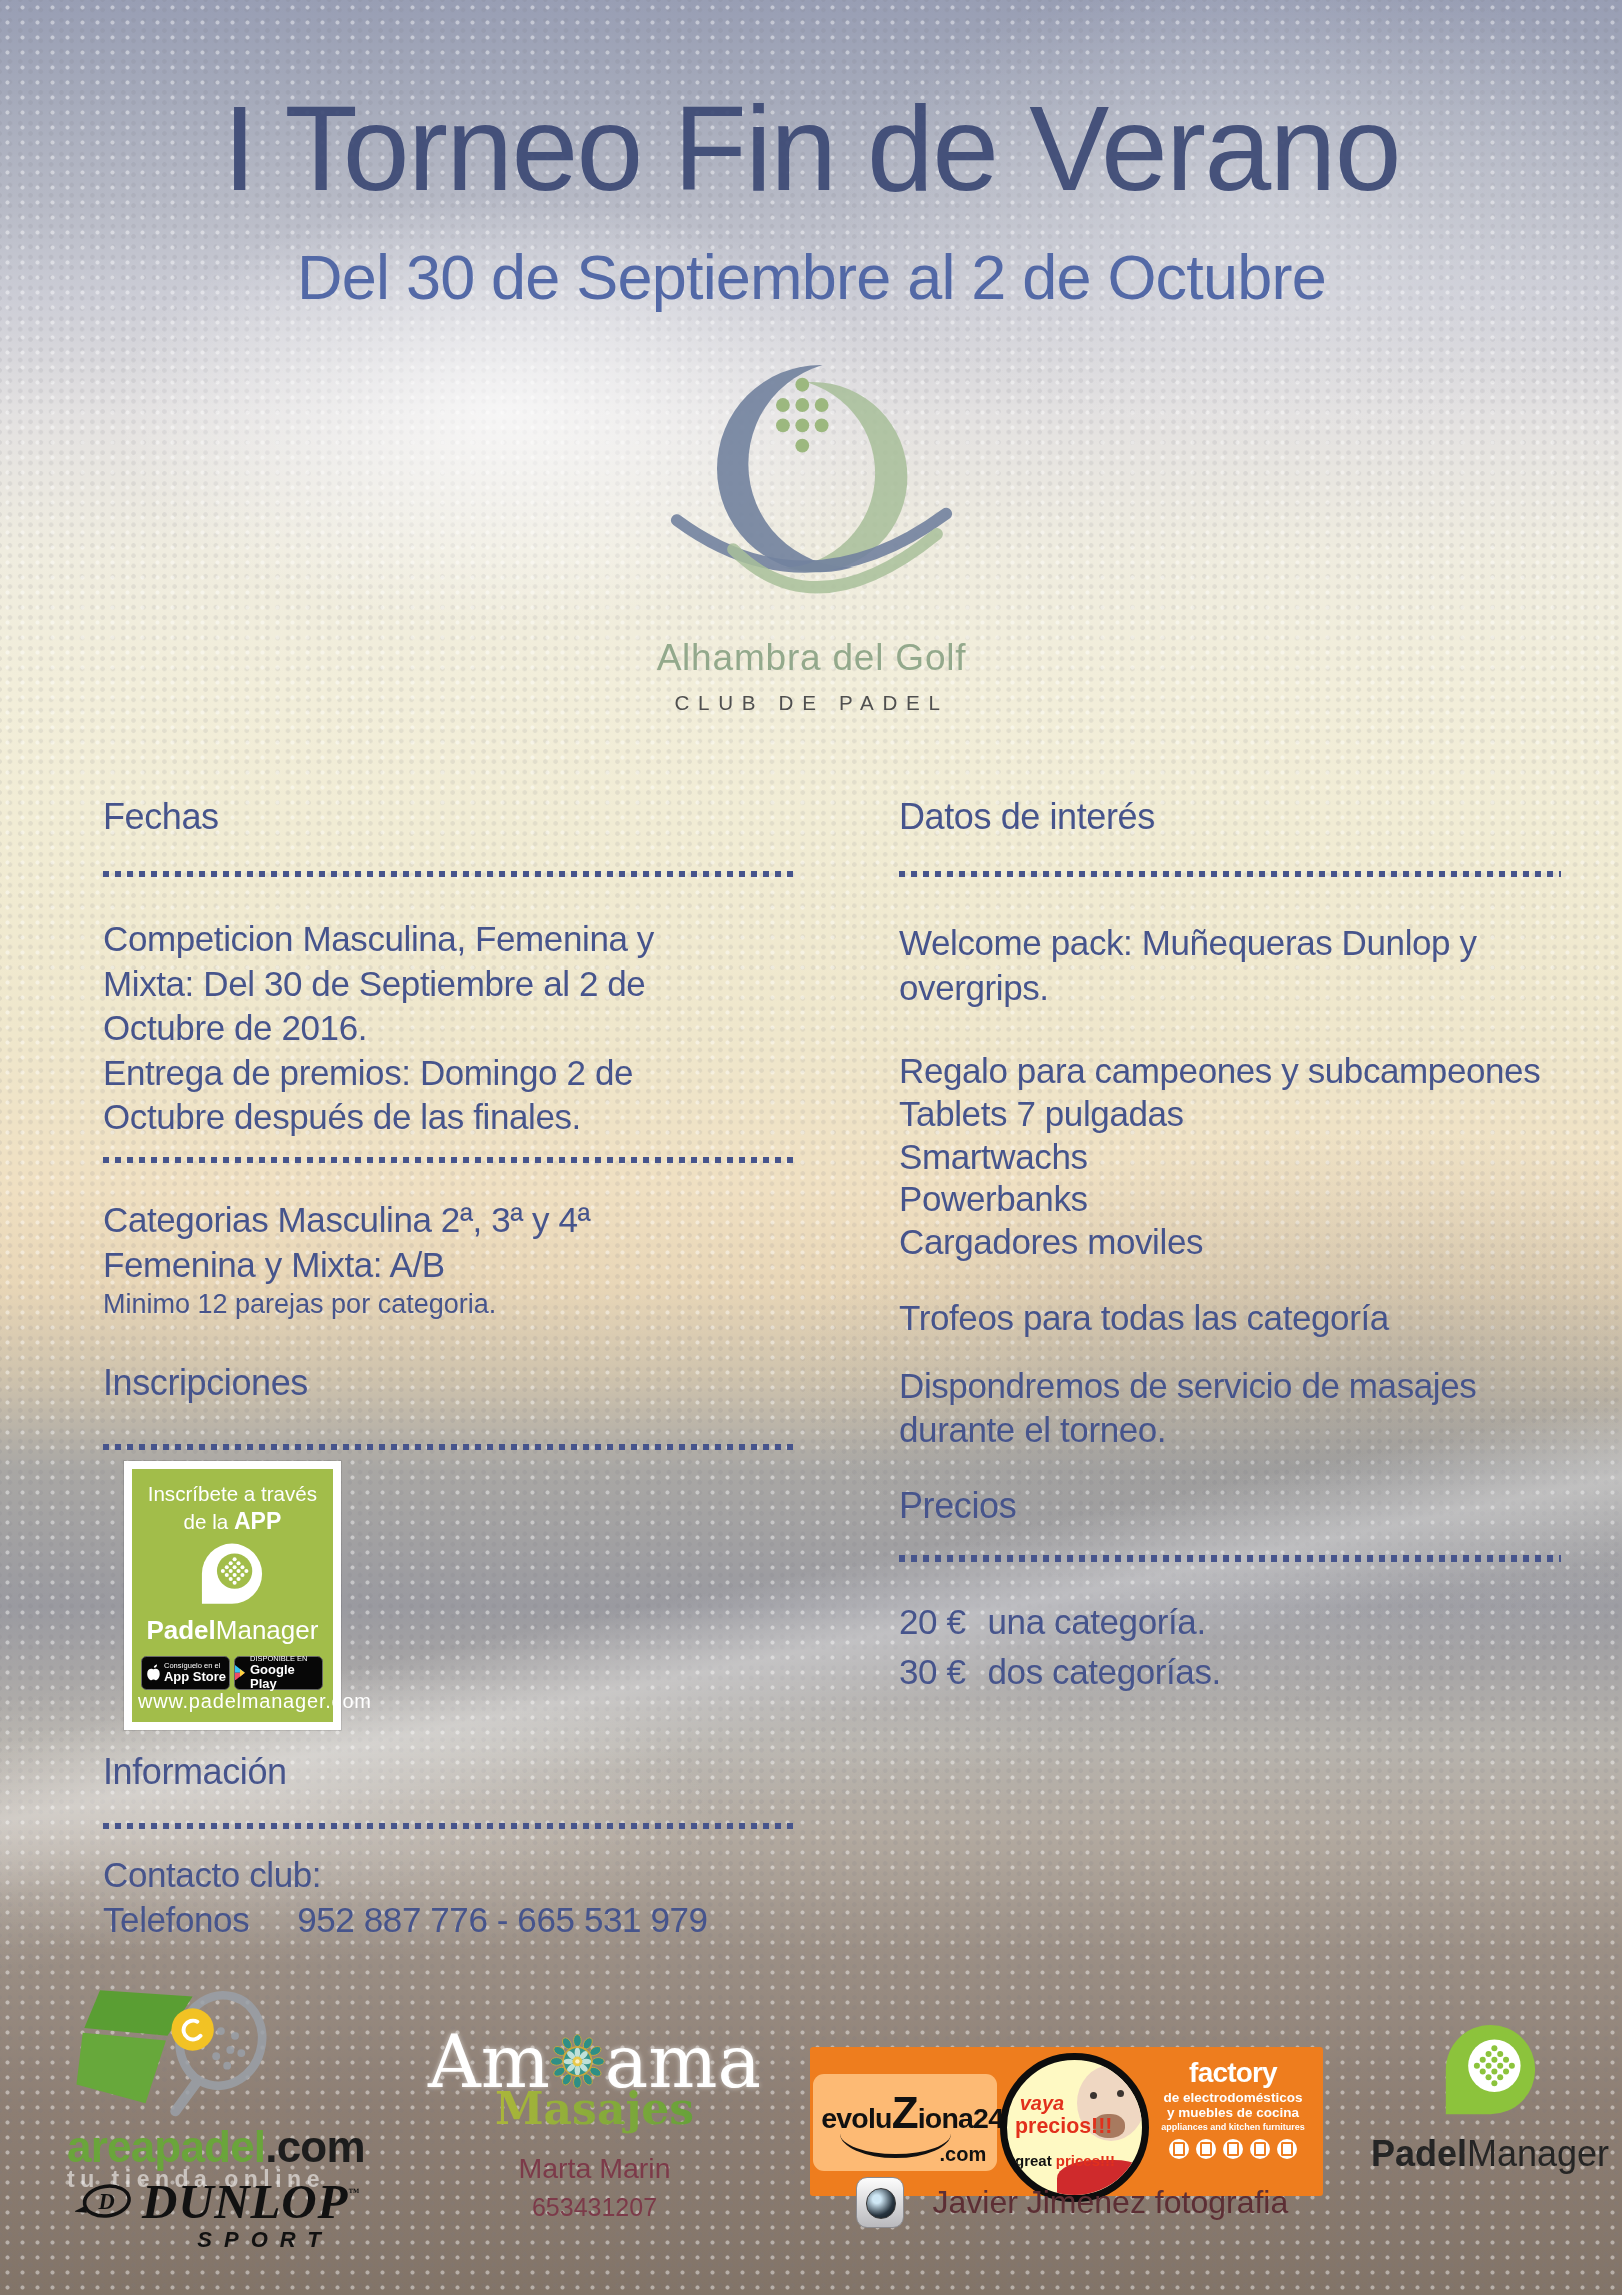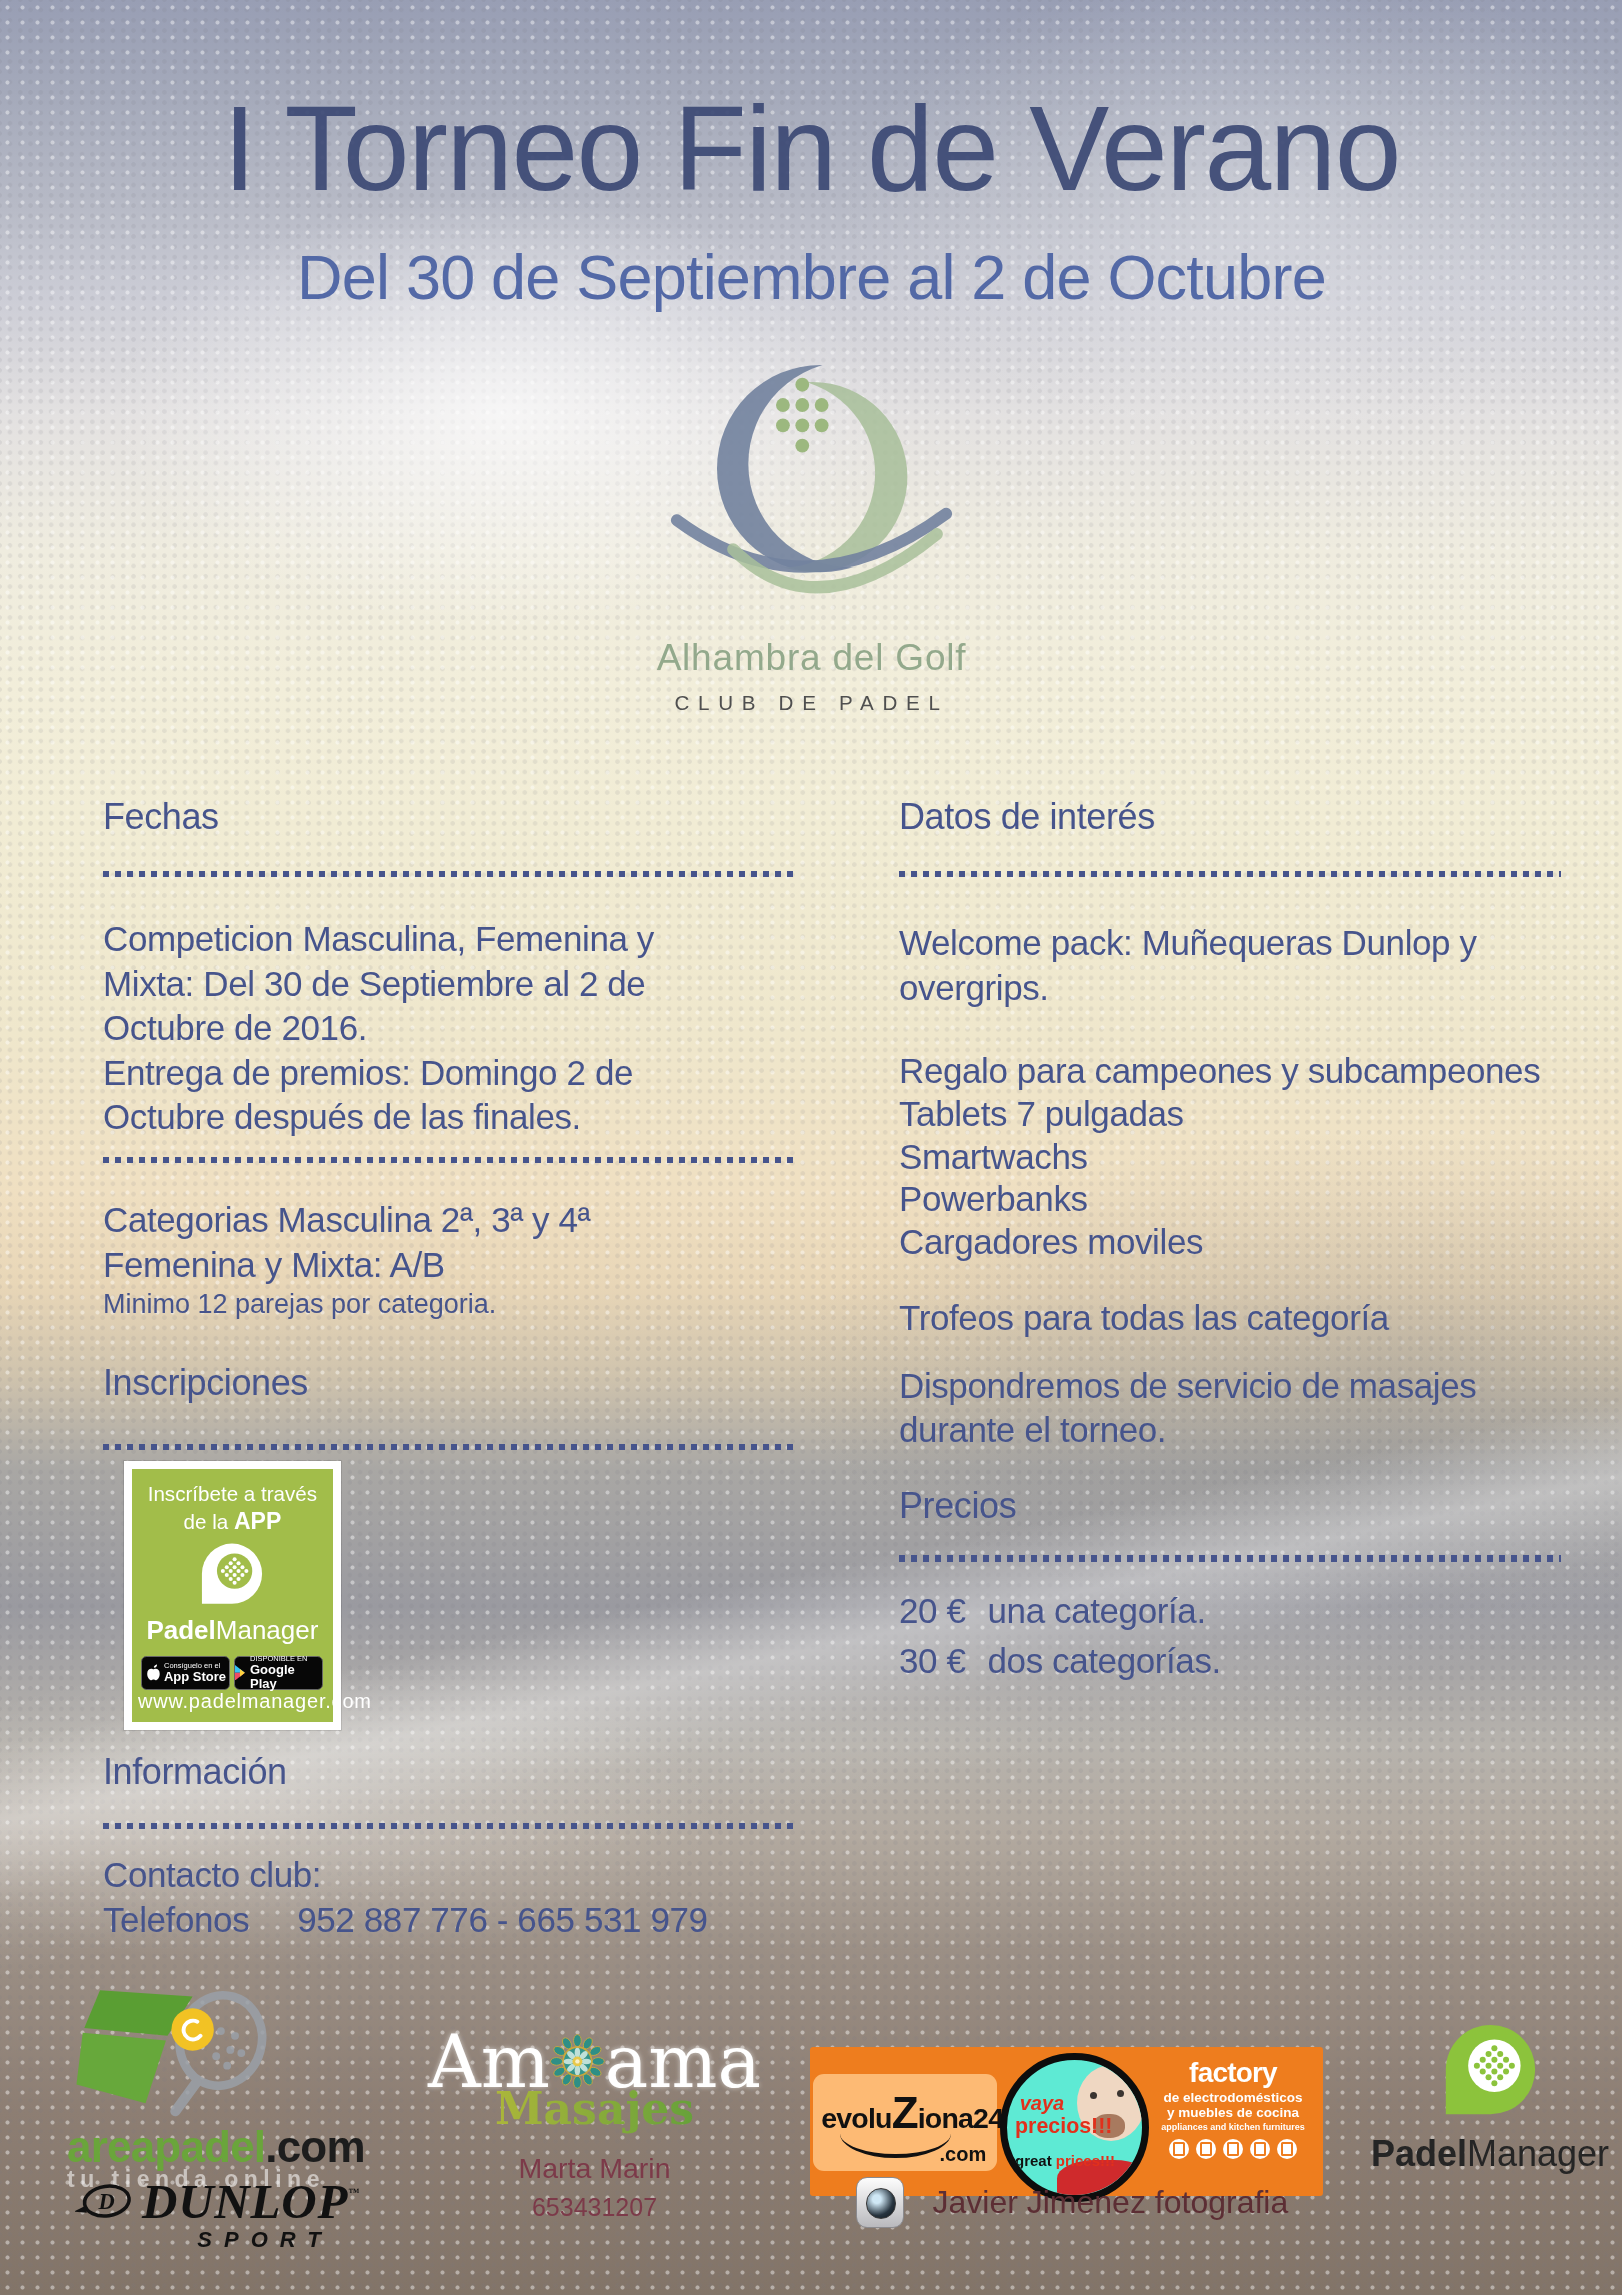--- a/index.html
+++ b/index.html
@@ -100,21 +100,21 @@
 
   .sp-evo{left:810px;top:2047px;width:513px;height:149px;background:#ee7d1e;border-radius:3.2px;}
   .evo-white{position:absolute;left:3.2px;top:27px;width:184px;height:97px;background:#fdba74;border-radius:11px;}
   .evo-brand{position:absolute;left:8px;top:14.3px;width:168px;text-align:center;color:#111;
     font-weight:700;font-size:28.5px;letter-spacing:-0.8px;white-space:nowrap;}
   .evo-brand .z{font-size:44px;}
   .evo-smile{position:absolute;left:27px;top:59px;width:111px;height:20.6px;
     border-bottom:4.8px solid #111;border-radius:0 0 50% 50% / 0 0 100% 100%;}
   .evo-dotcom{position:absolute;right:11px;bottom:4.8px;font-size:20px;font-weight:700;color:#111;}
   .bubble{position:absolute;left:190px;top:6.3px;width:135px;height:135px;border-radius:50%;
-    border:7.1px solid #0d0d0d;background:#5eead4;overflow:hidden;}
+    border:7.1px solid #0d0d0d;background:#fef9c3;overflow:hidden;}
   .bb-t1{position:absolute;left:12.7px;top:32px;font-size:20px;font-weight:700;color:#e2301c;font-style:italic;}
   .bb-t2{position:absolute;left:8px;top:54px;font-size:21.4px;font-weight:700;color:#e2301c;}
   .bb-t3{position:absolute;left:8px;top:92px;font-size:15px;font-weight:700;color:#111;}
   .bb-t3 .r{color:#e2301c;}
   .baby-head{position:absolute;right:-3.2px;top:4.8px;width:68px;height:76px;background:#efd7c2;border-radius:50%;}
   .baby-eye{position:absolute;width:7.1px;height:7.1px;background:#3a3430;border-radius:50%;}
   .baby-smudge{position:absolute;right:20.6px;top:49px;width:32px;height:24px;background:#9b6a4e;
     border-radius:45%;opacity:.85;}
   .baby-shirt{position:absolute;right:-9.5px;bottom:-11px;width:95px;height:46px;background:#cf2a2c;
     border-radius:40% 40% 0 0;}
@@ -262,21 +262,21 @@
       <div>Regalo para campeones y subcampeones</div>
       <div>Tablets 7 pulgadas</div>
       <div>Smartwachs</div>
       <div>Powerbanks</div>
       <div>Cargadores moviles</div>
     </div>
     <div class="p rnarrow" style="margin-top:32px">Trofeos para todas las categoría</div>
     <div class="p rnarrow" style="margin-top:24px">Dispondremos de servicio de masajes durante el torneo.</div>
     <div class="h" style="margin-top:32px">Precios</div>
     <div class="dots right-w" style="margin-top:28.5px"></div>
-    <div style="margin-top:27px">
+    <div style="margin-top:38px">
       <div class="p price-line"><span class="amt">20 €</span><span>una categoría.</span></div>
       <div class="p price-line"><span class="amt">30 €</span><span>dos categorías.</span></div>
     </div>
   </div>
 
   <div class="layer sp-areapadel">
     <svg viewBox="0 0 270 170" width="212">
       <polygon points="42,8 160,16 128,66 22,56" fill="#5a9e33"></polygon>
       <polygon points="20,62 126,72 100,152 12,128" fill="#67a83b"></polygon>
       <g opacity="0.85">

